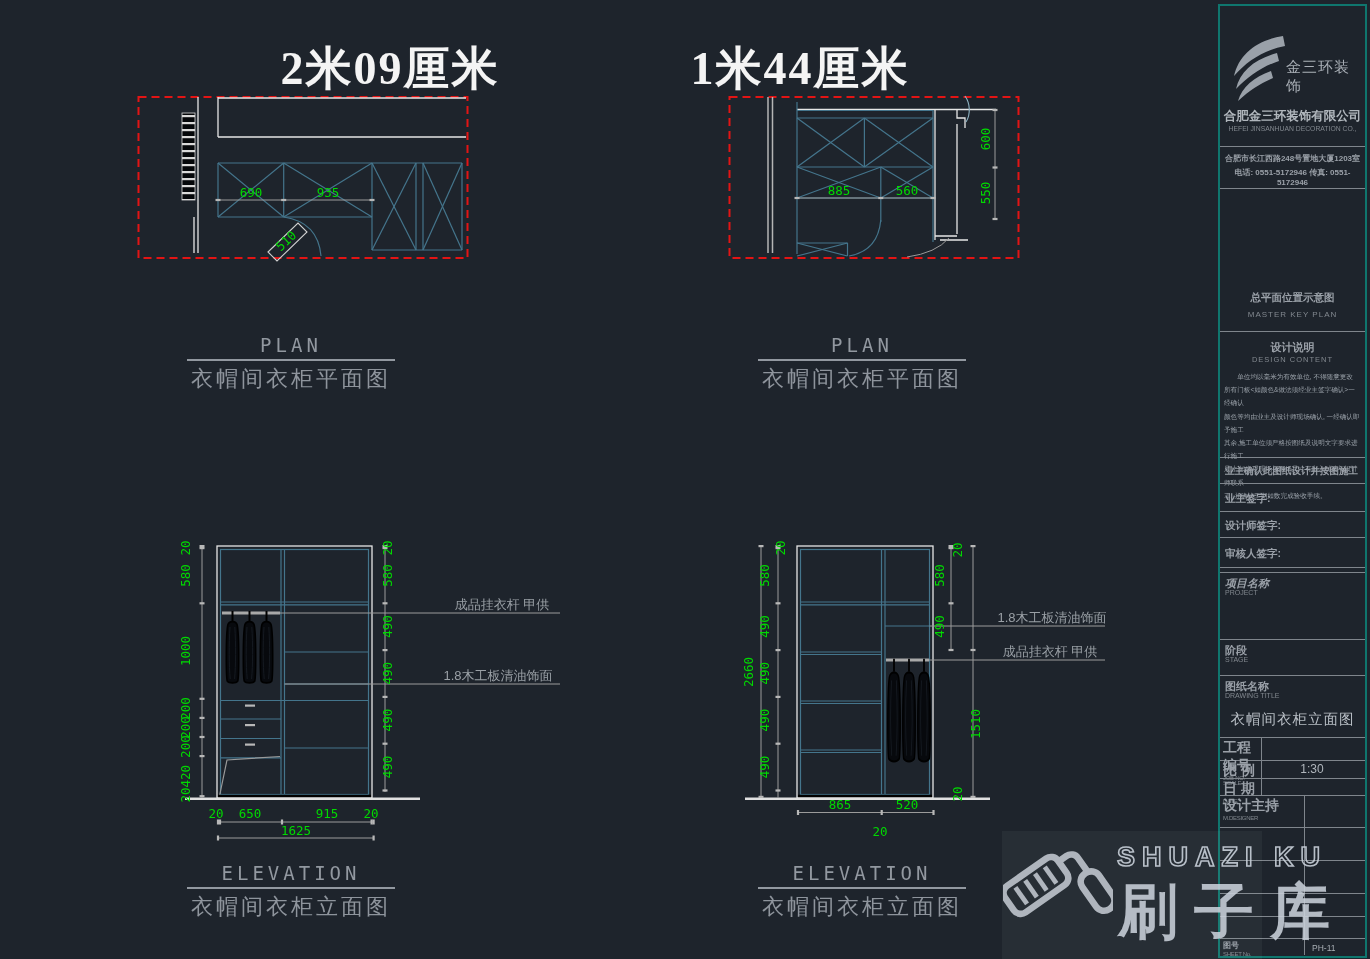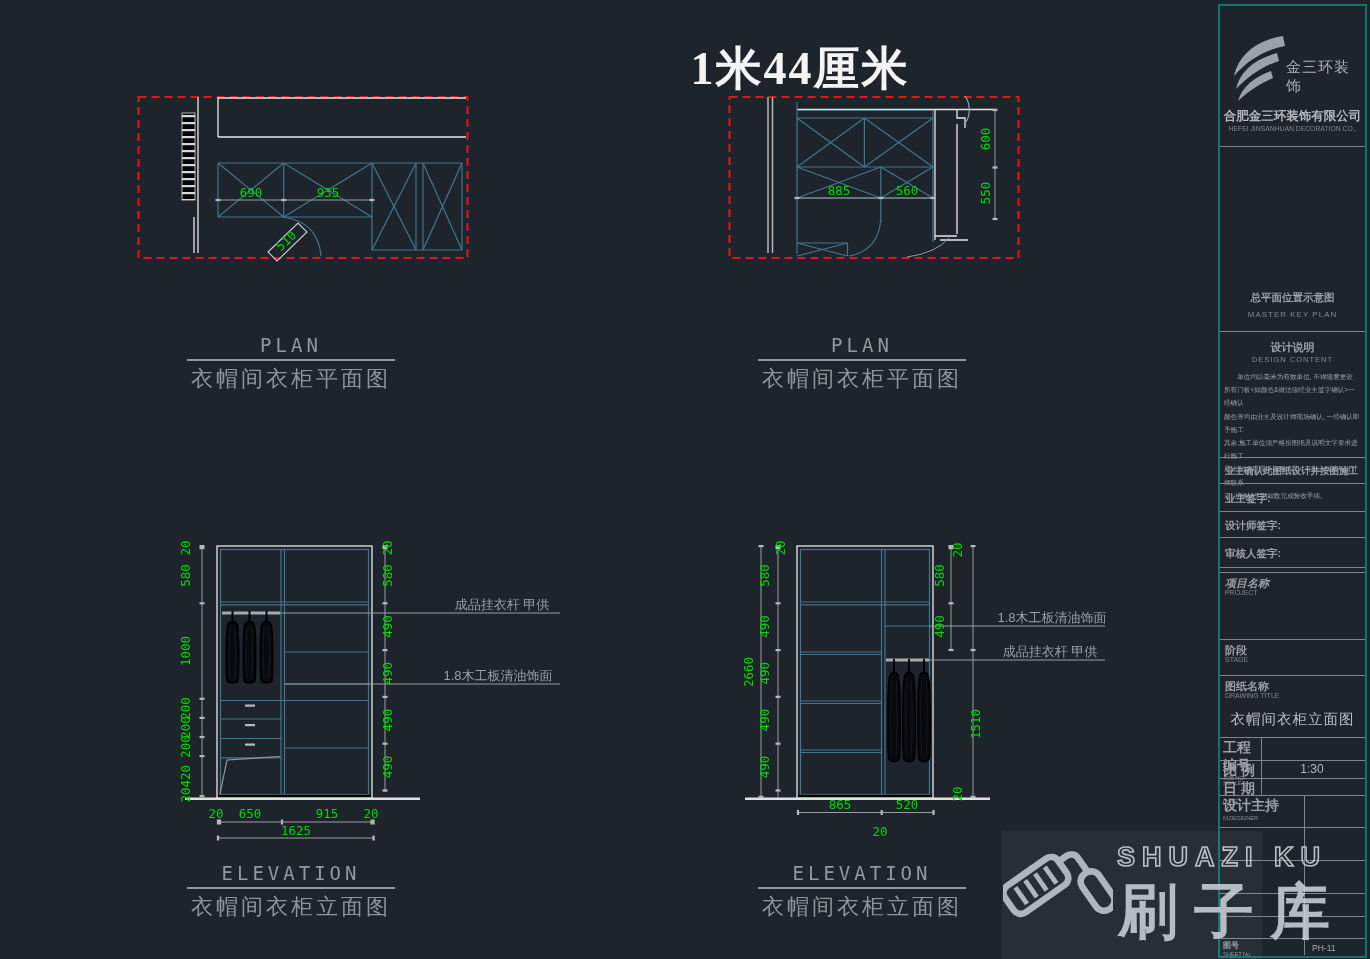--- a/index.html
+++ b/index.html
@@ -43,20 +43,21 @@
   .wm-latin{color:transparent;-webkit-text-stroke:1.6px rgba(201,208,217,0.9);
             font-size:27px;font-weight:bold;letter-spacing:7px;white-space:nowrap;}
   .wm-cn{color:rgba(201,208,217,0.88);font-size:60px;font-weight:bold;letter-spacing:16px;
          white-space:nowrap;}
 </style>
 </head>
 <body>
 
 <div id="canvas">
 
+  <div class="abs big-title" style="left:245px;top:38px;width:290px;">2米09厘米</div>
   <div class="abs big-title" style="left:655px;top:38px;width:290px;">1米44厘米</div>
 
   <svg class="abs" style="left:137px;top:94px;" width="335" height="172">
     <defs>
       <pattern id="hatchA" width="6" height="7" patternUnits="userSpaceOnUse">
         <rect width="6" height="7" fill="#05070a"></rect>
         <rect width="6" height="2.2" fill="#d9d9d9"></rect>
       </pattern>
     </defs>
     <g>
@@ -370,20 +371,24 @@
       <svg class="abs" style="left:6px;top:26px;" width="62" height="80" viewBox="0 0 60 80">
         <path d="M56,4 C30,8 12,22 7,44 C20,29 37,18 58,14 Z" fill="#9aa1a9"></path>
         <path d="M50,21 C28,27 13,39 9,57 C22,44 34,35 52,29 Z" fill="#9aa1a9"></path>
         <path d="M44,39 C27,45 15,55 11,69 C23,58 32,52 46,46 Z" fill="#9aa1a9"></path>
       </svg>
       <div class="abs" style="left:66px;top:52px;font-family:'Liberation Serif',serif;font-size:15px;color:#a9afb6;letter-spacing:1px;">金三环装饰</div>
       <div class="abs ctr tb-cn" style="left:0;top:102px;width:100%;font-size:12.5px;color:#b0b6bc;">合肥金三环装饰有限公司</div>
       <div class="abs ctr tb-en" style="left:0;top:119px;width:100%;font-size:6.8px;">HEFEI JINSANHUAN DECORATION CO.,</div>
     </div>
 
+    <div class="sec" style="top:141px;height:42px;">
+      <div class="abs ctr tb-cn" style="left:0;top:6px;width:100%;font-size:8px;">合肥市长江西路248号置地大厦1203室</div>
+      <div class="abs ctr tb-cn" style="left:0;top:20px;width:100%;font-size:8px;">电话: 0551-5172946    传真: 0551-5172946</div>
+    </div>
 
     <div class="sec" style="top:183px;height:143px;">
       <div class="abs ctr tb-cn" style="left:0;bottom:26px;width:100%;font-size:10.5px;">总平面位置示意图</div>
       <div class="abs ctr tb-en" style="left:0;bottom:12px;width:100%;font-size:8px;letter-spacing:1px;">MASTER KEY PLAN</div>
     </div>
 
     <div class="sec" style="top:326px;height:126px;">
       <div class="abs ctr tb-cn" style="left:0;top:8px;width:100%;font-size:11px;">设计说明</div>
       <div class="abs ctr tb-en" style="left:0;top:23px;width:100%;font-size:7.5px;letter-spacing:1px;">DESIGN CONTENT</div>
       <div class="abs" style="left:4px;top:38px;width:137px;font-size:6.6px;line-height:13.2px;color:#99a0a8;">

